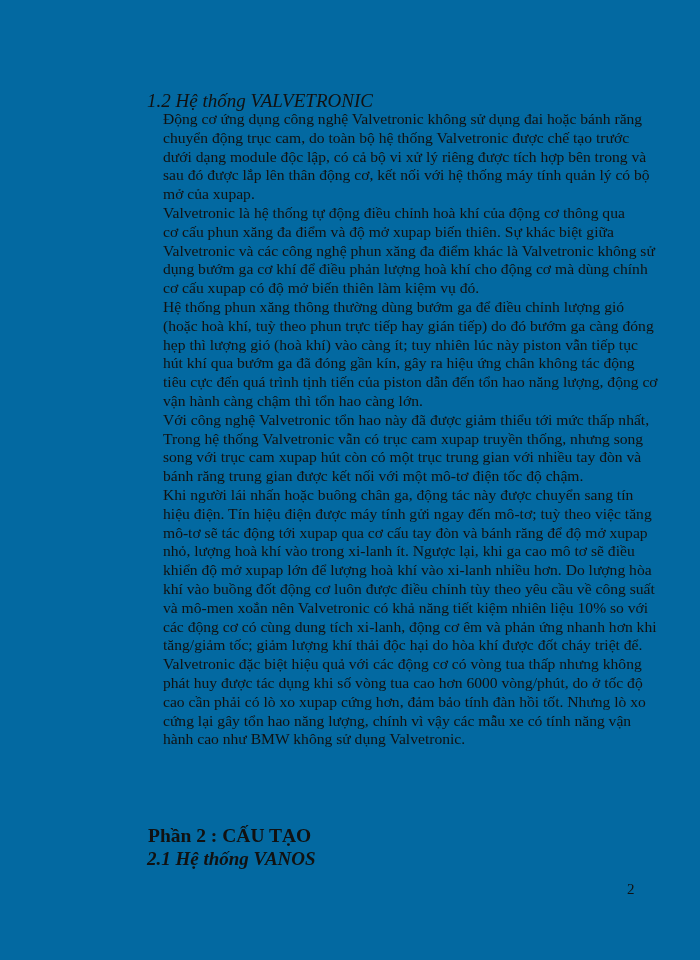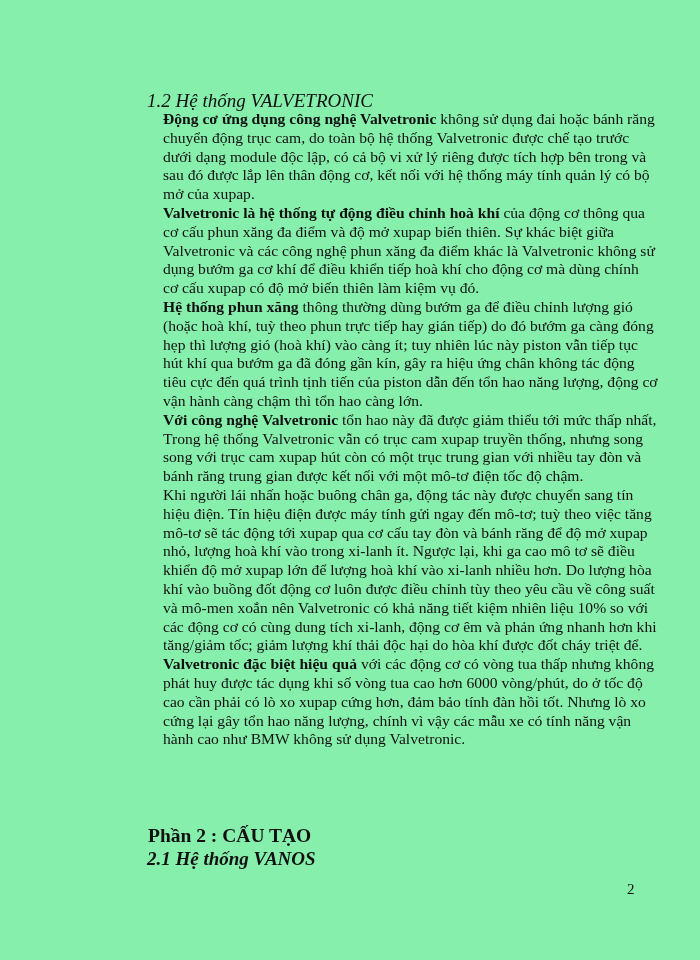--- a/index.html
+++ b/index.html
@@ -12,21 +12,21 @@
     height: 960px;
     position: relative;
     overflow: hidden;
     font-family: "Liberation Serif", "DejaVu Serif", serif;
     color: #111111;
   }
   .page {
     position: absolute;
     left: 0; top: 0;
     width: 700px; height: 960px;
-    background: #86efac;
+    background: #0369a1;
   }
   .h-sub {
     position: absolute;
     font-style: italic;
     font-weight: normal;
     font-size: 19px;
     line-height: 22px;
     margin: 0;
     white-space: nowrap;
   }
@@ -48,21 +48,21 @@
     top: 110px;
     width: 500px;
   }
   .line {
     display: block;
     font-size: 15.6px;
     line-height: 18.8px;
     height: 18.8px;
     white-space: nowrap;
   }
-  .line b { font-weight: bold; }
+  .line b { font-weight: normal; }
   .page-num {
     position: absolute;
     left: 627px;
     top: 880px;
     font-size: 15px;
     line-height: 18px;
   }
 </style>
 </head>
 <body>
@@ -75,21 +75,21 @@
         <span class="line"><b>Động cơ ứng dụng công nghệ Valvetronic</b><span> không sử dụng đai hoặc bánh răng</span></span>
         <span class="line"><b></b><span>chuyển động trục cam, do toàn bộ hệ thống Valvetronic được chế tạo trước</span></span>
         <span class="line"><b></b><span>dưới dạng module độc lập, có cả bộ vi xử lý riêng được tích hợp bên trong và</span></span>
         <span class="line"><b></b><span>sau đó được lắp lên thân động cơ, kết nối với hệ thống máy tính quản lý có bộ</span></span>
         <span class="line"><b></b><span>mở của xupap.</span></span>
       </div>
       <div>
         <span class="line"><b>Valvetronic là hệ thống tự động điều chỉnh hoà khí</b><span> của động cơ thông qua</span></span>
         <span class="line"><b></b><span>cơ cấu phun xăng đa điểm và độ mở xupap biến thiên. Sự khác biệt giữa</span></span>
         <span class="line"><b></b><span>Valvetronic và các công nghệ phun xăng đa điểm khác là Valvetronic không sử</span></span>
-        <span class="line"><b></b><span>dụng bướm ga cơ khí để điều khiển tiếp hoà khí cho động cơ mà dùng chính</span></span>
+        <span class="line"><b></b><span>dụng bướm ga cơ khí để điều phản lượng hoà khí cho động cơ mà dùng chính</span></span>
         <span class="line"><b></b><span>cơ cấu xupap có độ mở biến thiên làm kiệm vụ đó.</span></span>
       </div>
       <div>
         <span class="line"><b>Hệ thống phun xăng</b><span> thông thường dùng bướm ga để điều chỉnh lượng gió</span></span>
         <span class="line"><b></b><span>(hoặc hoà khí, tuỳ theo phun trực tiếp hay gián tiếp) do đó bướm ga càng đóng</span></span>
         <span class="line"><b></b><span>hẹp thì lượng gió (hoà khí) vào càng ít; tuy nhiên lúc này piston vẫn tiếp tục</span></span>
         <span class="line"><b></b><span>hút khí qua bướm ga đã đóng gần kín, gây ra hiệu ứng chân không tác động</span></span>
         <span class="line"><b></b><span>tiêu cực đến quá trình tịnh tiến của piston dẫn đến tổn hao năng lượng, động cơ</span></span>
         <span class="line"><b></b><span>vận hành càng chậm thì tổn hao càng lớn.</span></span>
       </div>

